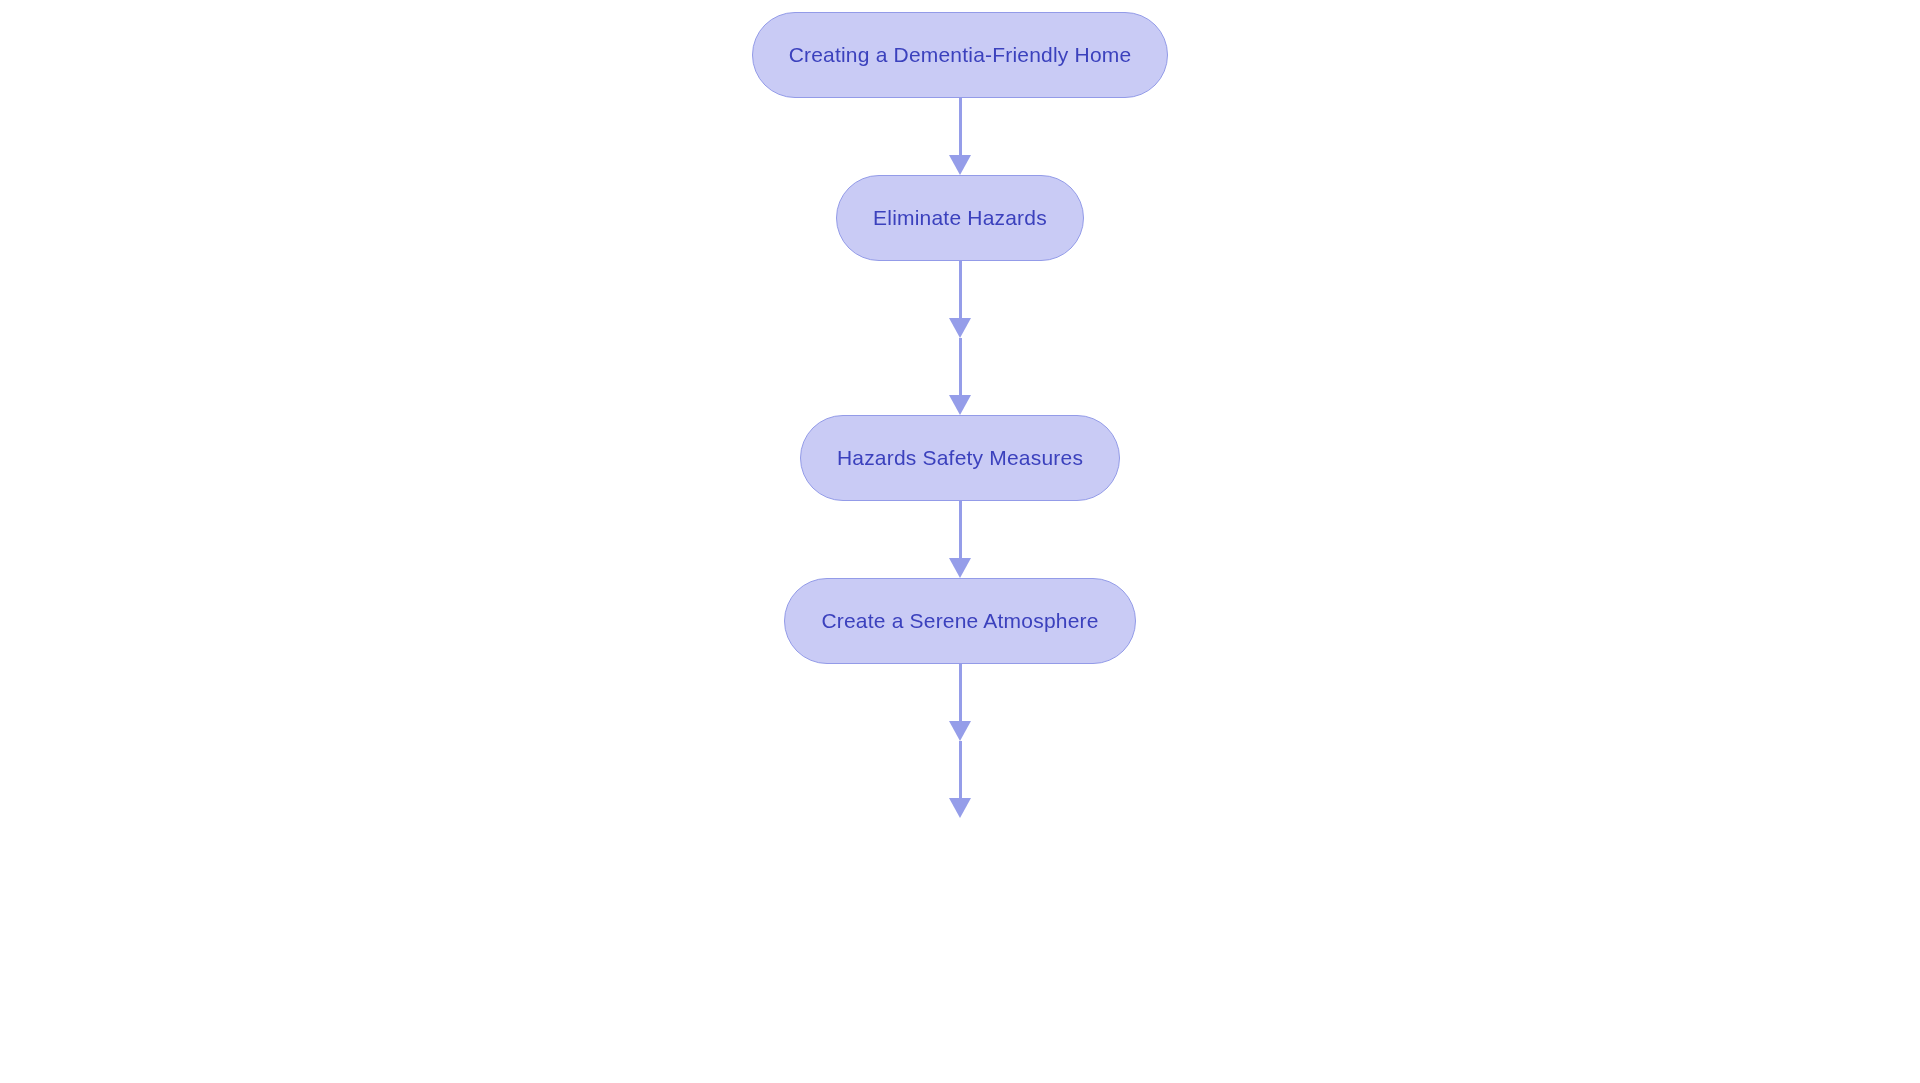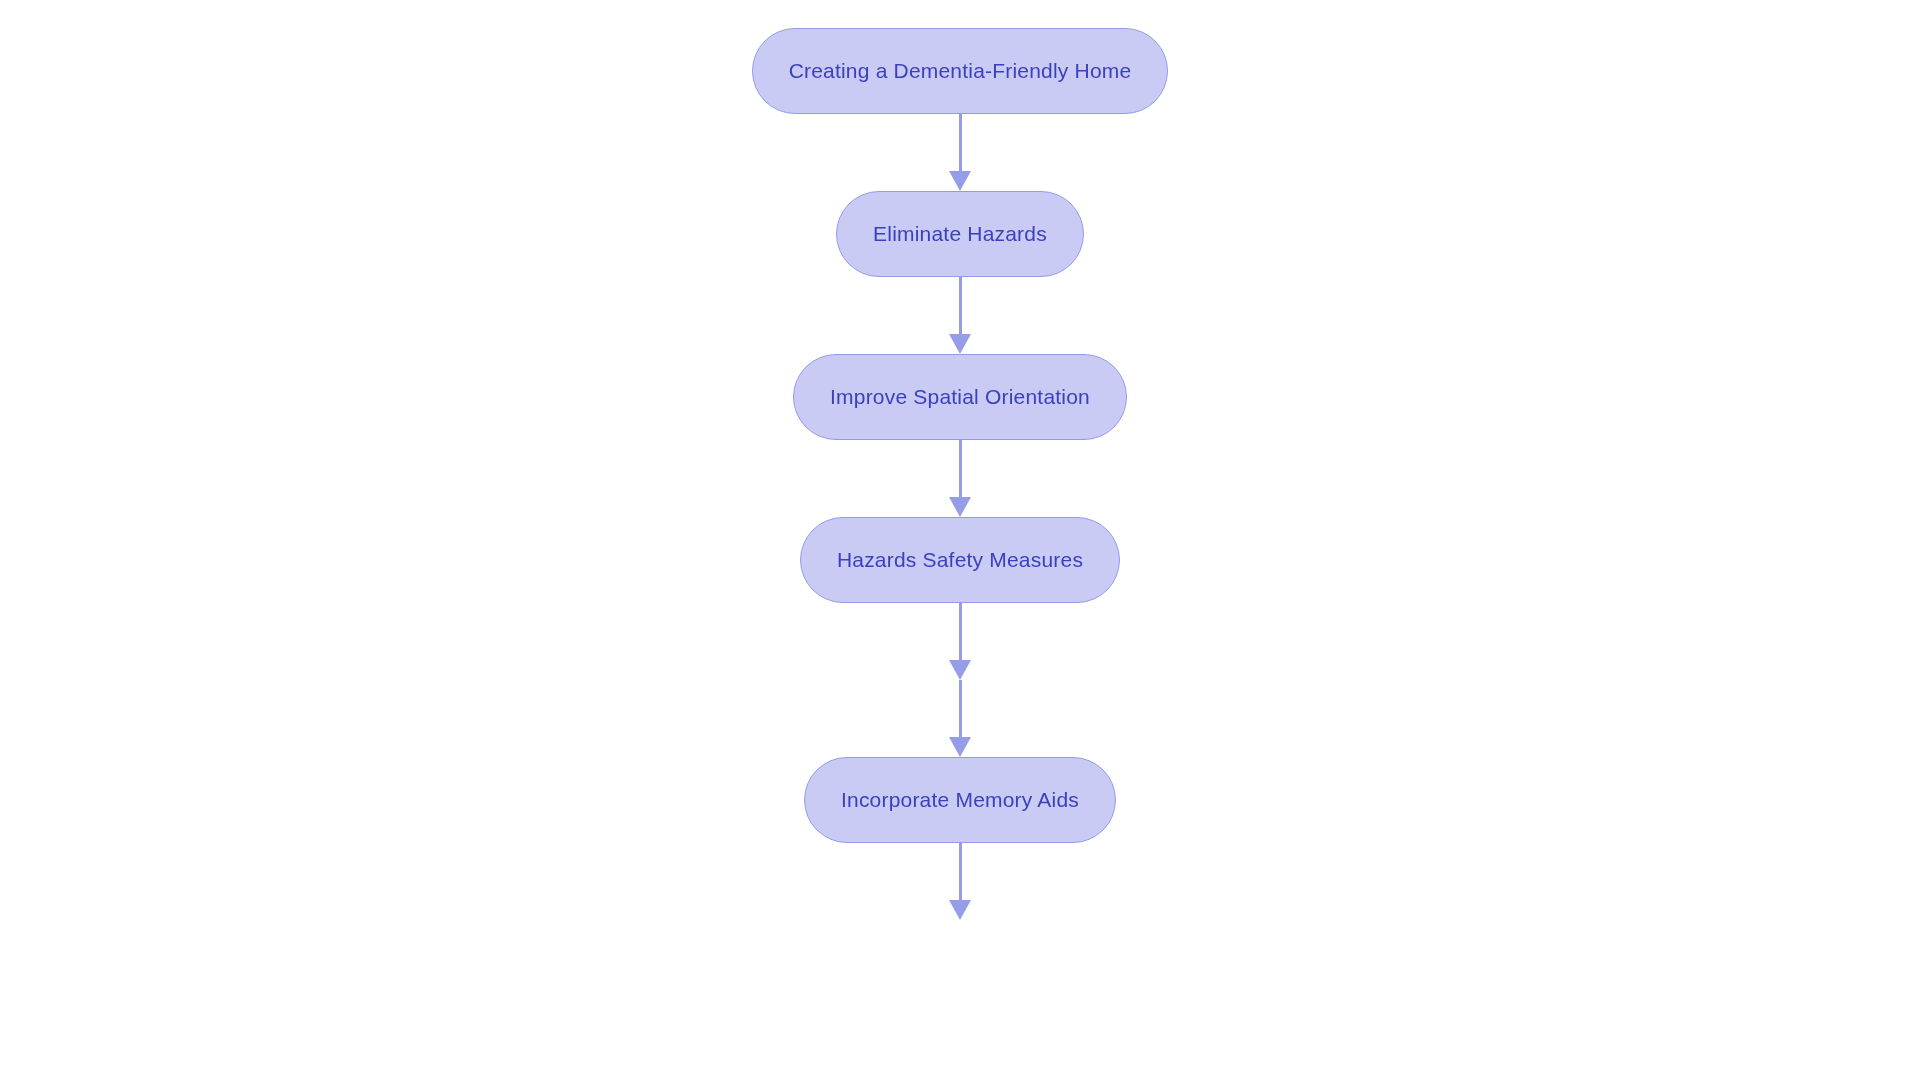--- a/index.html
+++ b/index.html
@@ -16,21 +16,21 @@
   }
   .canvas {
     position: relative;
     width: 1920px;
     height: 1083px;
     background: var(--bg);
     overflow: hidden;
     display: flex;
     flex-direction: column;
     align-items: center;
-    padding-top: 28px;
+    padding-top: 12px;
   }
   .node {
     flex: 0 0 auto;
     height: 86px;
     padding: 0 36px;
     border-radius: 43px;
     background: var(--fill);
     border: 1.5px solid var(--border);
     display: flex;
     align-items: center;
@@ -78,47 +78,44 @@
 
   <div class="node">
     <span>Eliminate Hazards</span>
   </div>
 
   <div class="arrow">
     <div class="stem"></div>
     <div class="head"></div>
   </div>
 
-  <div class="node">
-    <span>Improve Spatial Orientation</span>
-  </div>
 
   <div class="arrow">
     <div class="stem"></div>
     <div class="head"></div>
   </div>
 
   <div class="node">
     <span>Hazards Safety Measures</span>
   </div>
 
   <div class="arrow">
     <div class="stem"></div>
     <div class="head"></div>
   </div>
 
+  <div class="node">
+    <span>Create a Serene Atmosphere</span>
+  </div>
 
   <div class="arrow">
     <div class="stem"></div>
     <div class="head"></div>
   </div>
 
-  <div class="node">
-    <span>Incorporate Memory Aids</span>
-  </div>
 
   <div class="arrow">
     <div class="stem"></div>
     <div class="head"></div>
   </div>
 
 
 </div>
 
 </body></html>

